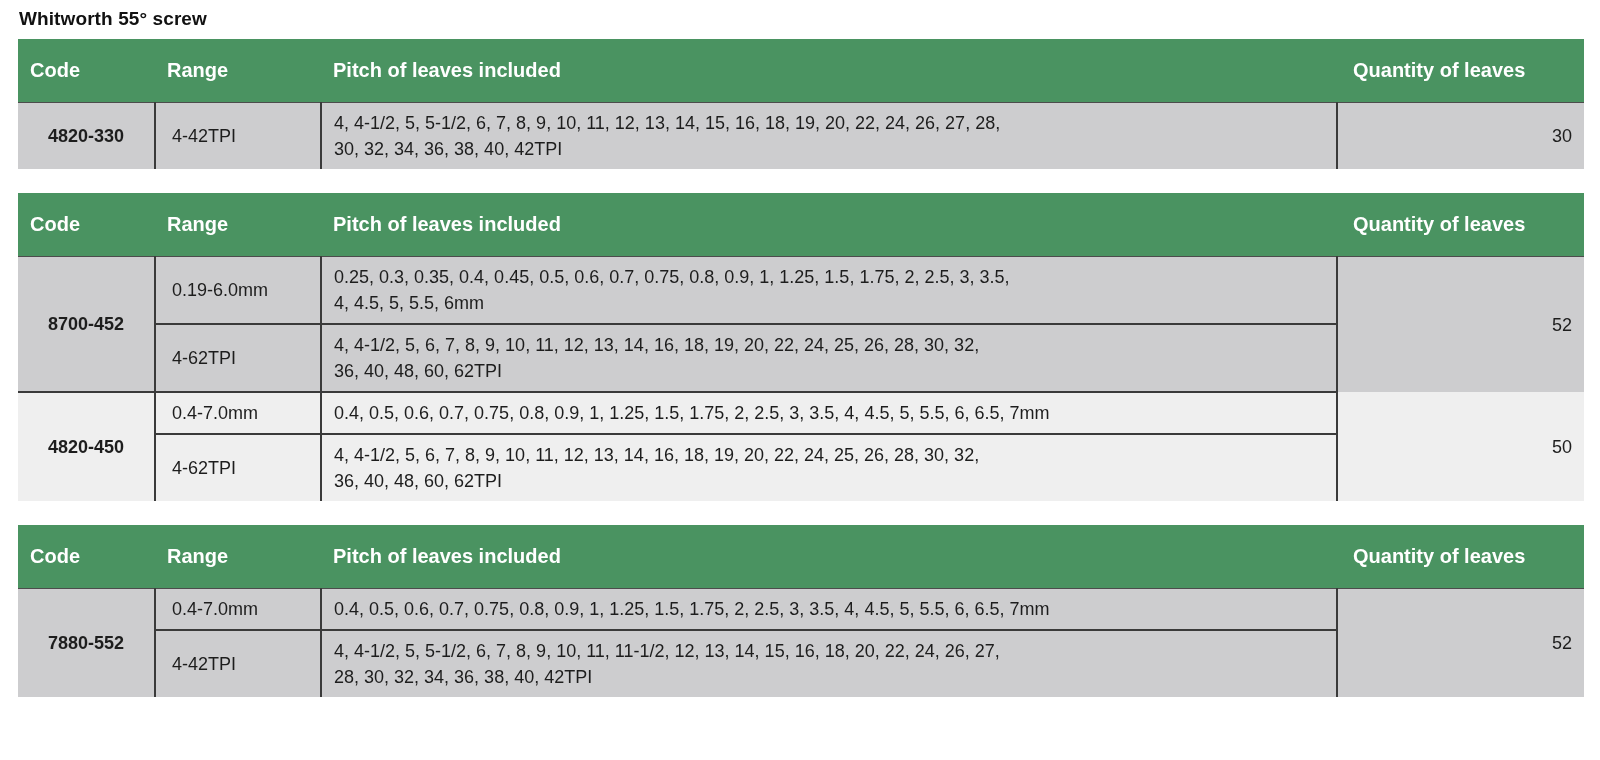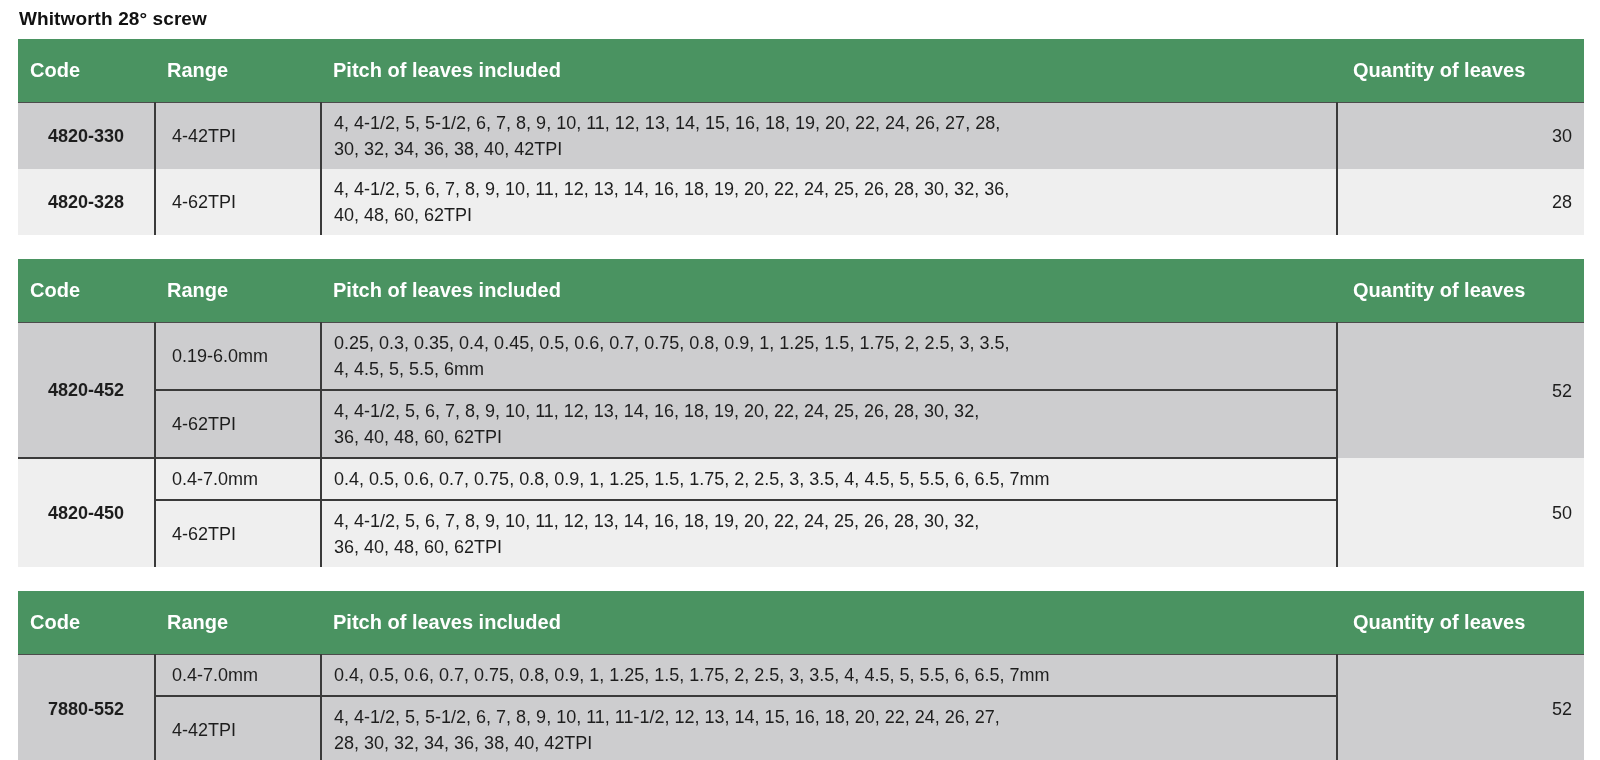--- a/index.html
+++ b/index.html
@@ -52,21 +52,21 @@
   td.pitch-cell{border-left:2px solid var(--border);white-space:pre-line;margin-left:33px;}
   td.qty-cell{border-left:2px solid var(--border);text-align:right;}
   tr.shade-dark td{background:var(--row-dark);}
   tr.shade-light td{background:var(--row-light);}
   td.sep{border-top:2px solid var(--border);}
 </style>
 </head>
 <body>
 
 <section class="table-section">
-  <h2 class="table-title">Whitworth 28° screw</h2>
+  <h2 class="table-title">Whitworth 55° screw</h2>
   <table class="spec">
     <colgroup>
         <col class="c-code">
         <col class="c-range">
         <col class="c-pitch">
         <col class="c-qty">
       </colgroup>
     <thead>
       <tr>
         <th>Code</th>
@@ -76,27 +76,20 @@
       </tr>
     </thead>
     <tbody>
         <tr class="shade-dark">
           <td class="code-cell">4820-330</td>
           <td class="range-cell">4-42TPI</td>
           <td class="pitch-cell">4, 4-1/2, 5, 5-1/2, 6, 7, 8, 9, 10, 11, 12, 13, 14, 15, 16, 18, 19, 20, 22, 24, 26, 27, 28,
 30, 32, 34, 36, 38, 40, 42TPI</td>
           <td class="qty-cell">30</td>
         </tr>
-        <tr class="shade-light">
-          <td class="code-cell">4820-328</td>
-          <td class="range-cell">4-62TPI</td>
-          <td class="pitch-cell">4, 4-1/2, 5, 6, 7, 8, 9, 10, 11, 12, 13, 14, 16, 18, 19, 20, 22, 24, 25, 26, 28, 30, 32, 36,
-40, 48, 60, 62TPI</td>
-          <td class="qty-cell">28</td>
-        </tr>
       </tbody>
   </table>
 </section>
 
 <section class="table-section">
   <table class="spec">
     <colgroup>
         <col class="c-code">
         <col class="c-range">
         <col class="c-pitch">
@@ -105,21 +98,21 @@
     <thead>
       <tr>
         <th>Code</th>
         <th>Range</th>
         <th>Pitch of leaves included</th>
         <th class="th-qty">Quantity of leaves</th>
       </tr>
     </thead>
     <tbody>
         <tr class="shade-dark">
-          <td class="code-cell" rowspan="2">4820-452</td>
+          <td class="code-cell" rowspan="2">8700-452</td>
           <td class="range-cell">0.19-6.0mm</td>
           <td class="pitch-cell">0.25, 0.3, 0.35, 0.4, 0.45, 0.5, 0.6, 0.7, 0.75, 0.8, 0.9, 1, 1.25, 1.5, 1.75, 2, 2.5, 3, 3.5,
 4, 4.5, 5, 5.5, 6mm</td>
           <td class="qty-cell" rowspan="2">52</td>
         </tr>
         <tr class="shade-dark">
           <td class="range-cell sep">4-62TPI</td>
           <td class="pitch-cell sep">4, 4-1/2, 5, 6, 7, 8, 9, 10, 11, 12, 13, 14, 16, 18, 19, 20, 22, 24, 25, 26, 28, 30, 32,
 36, 40, 48, 60, 62TPI</td>
         </tr>

